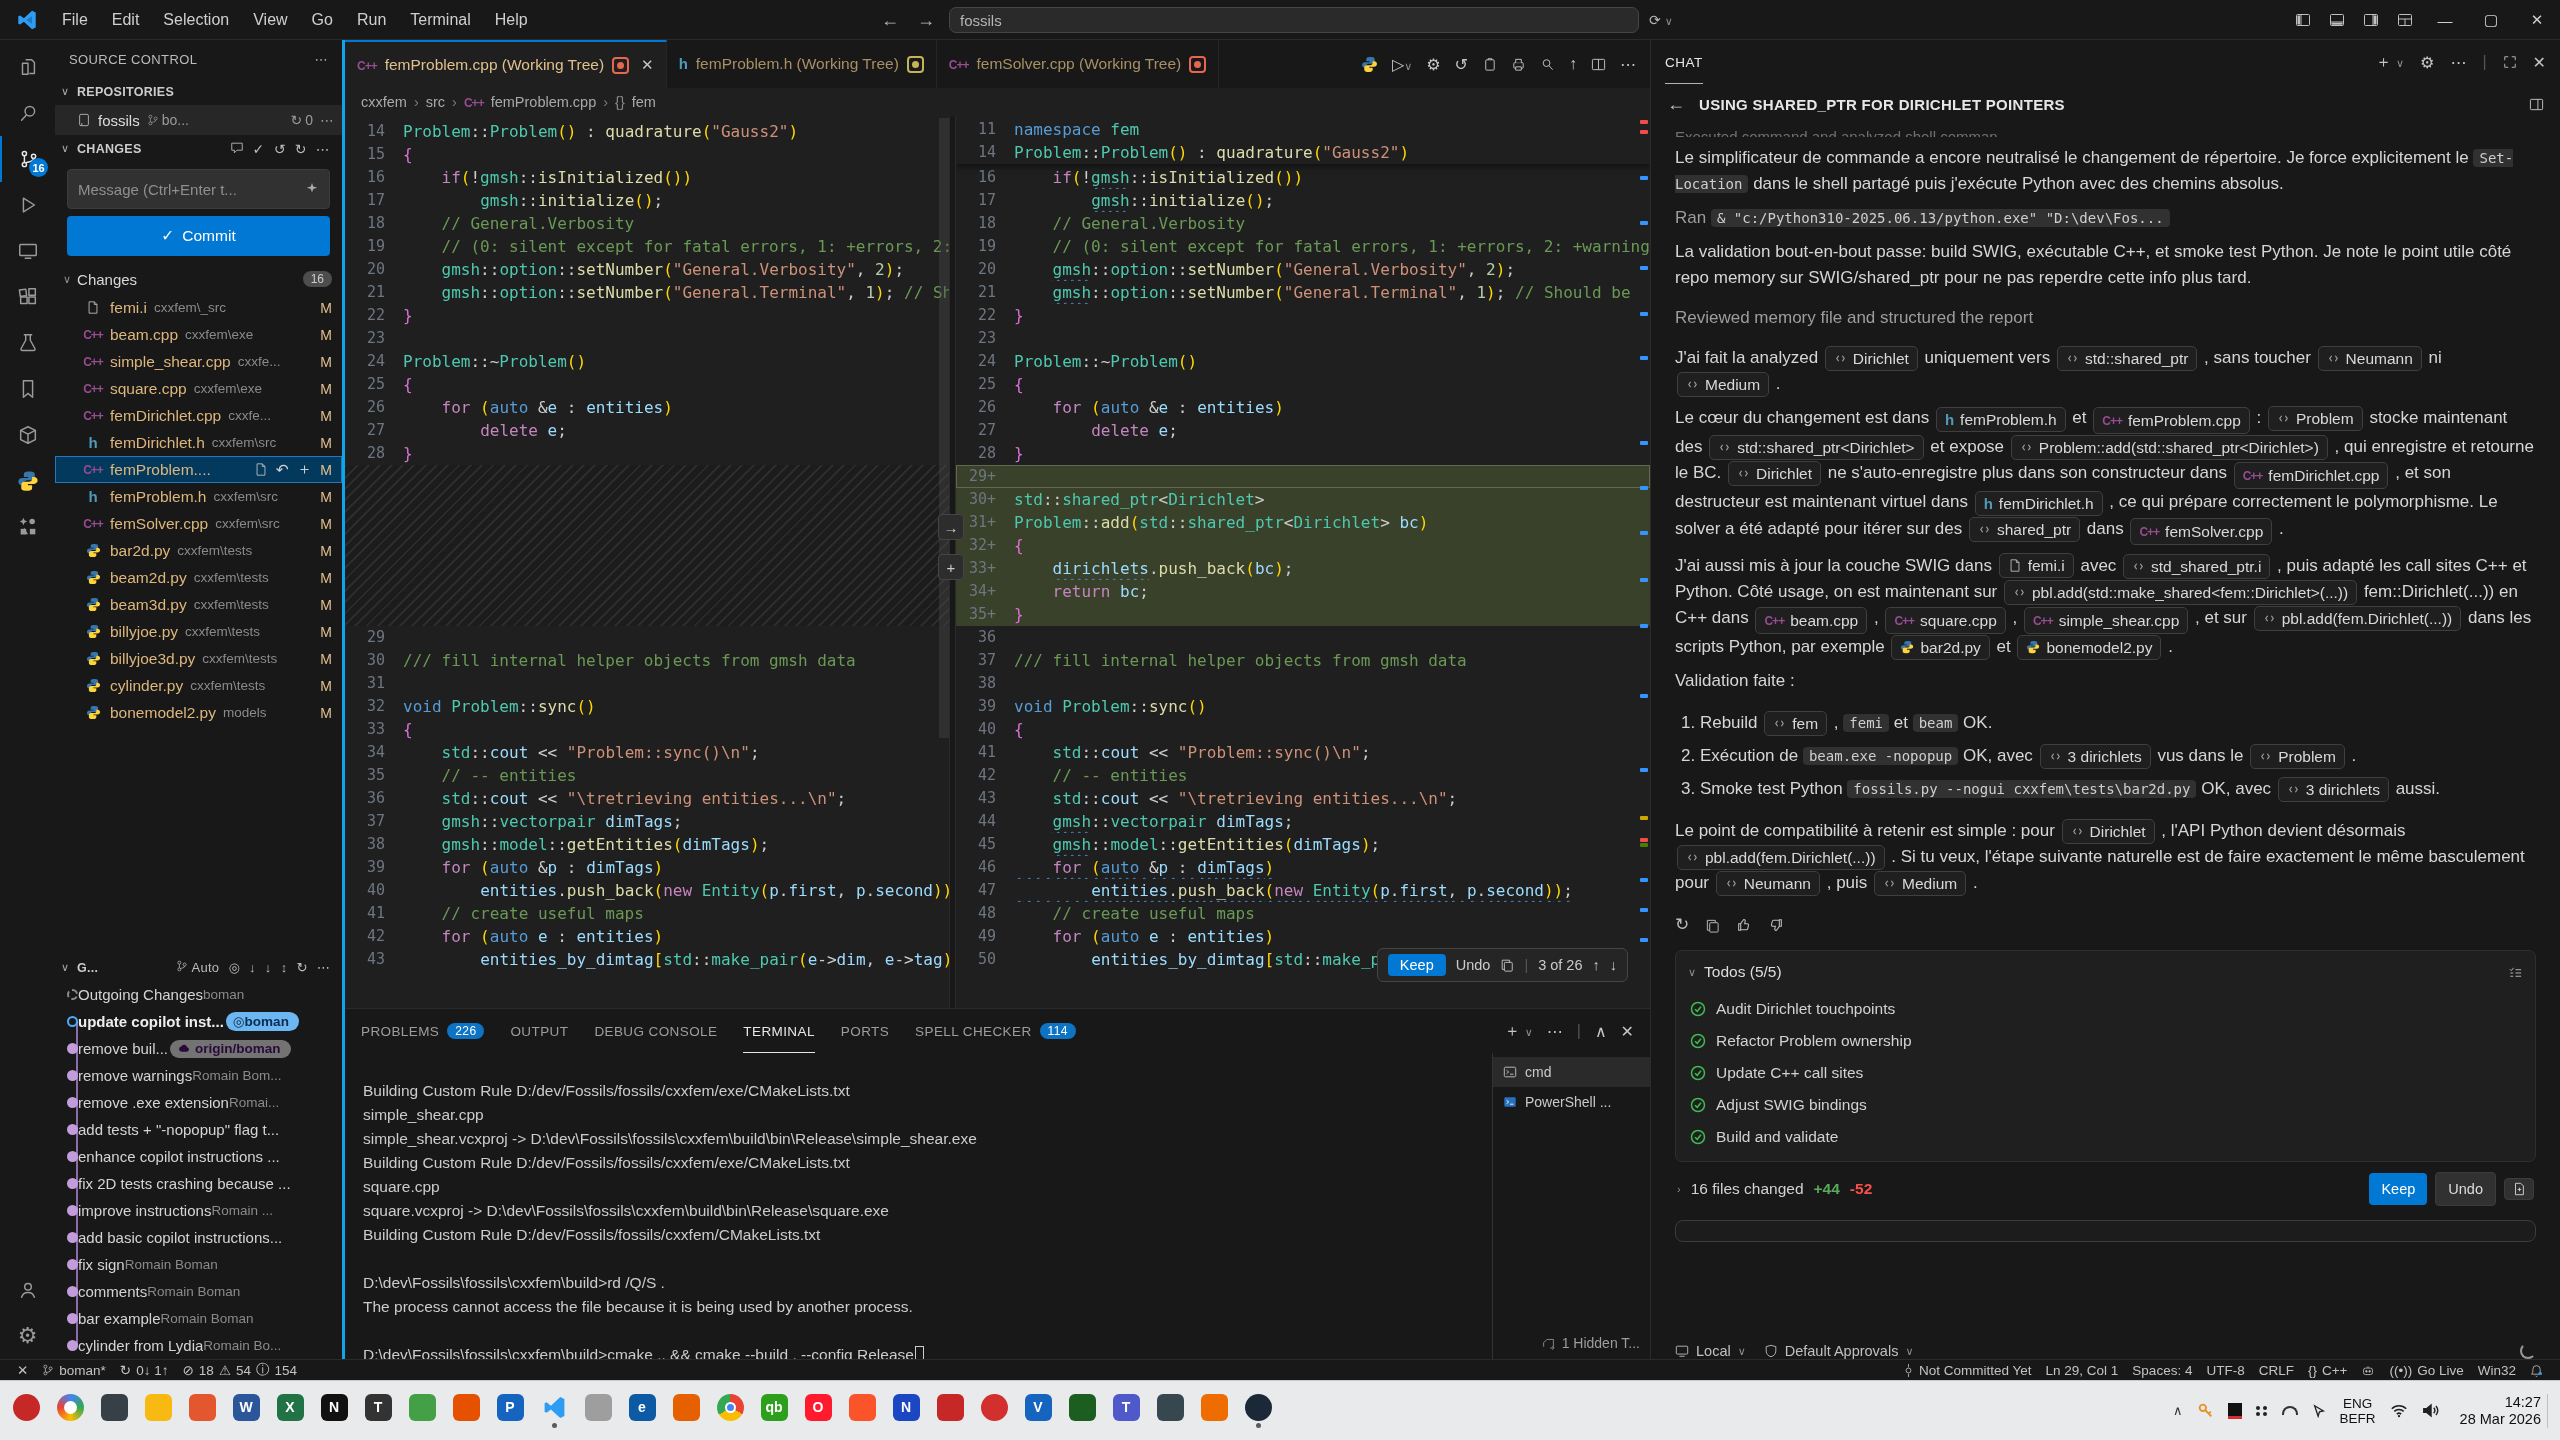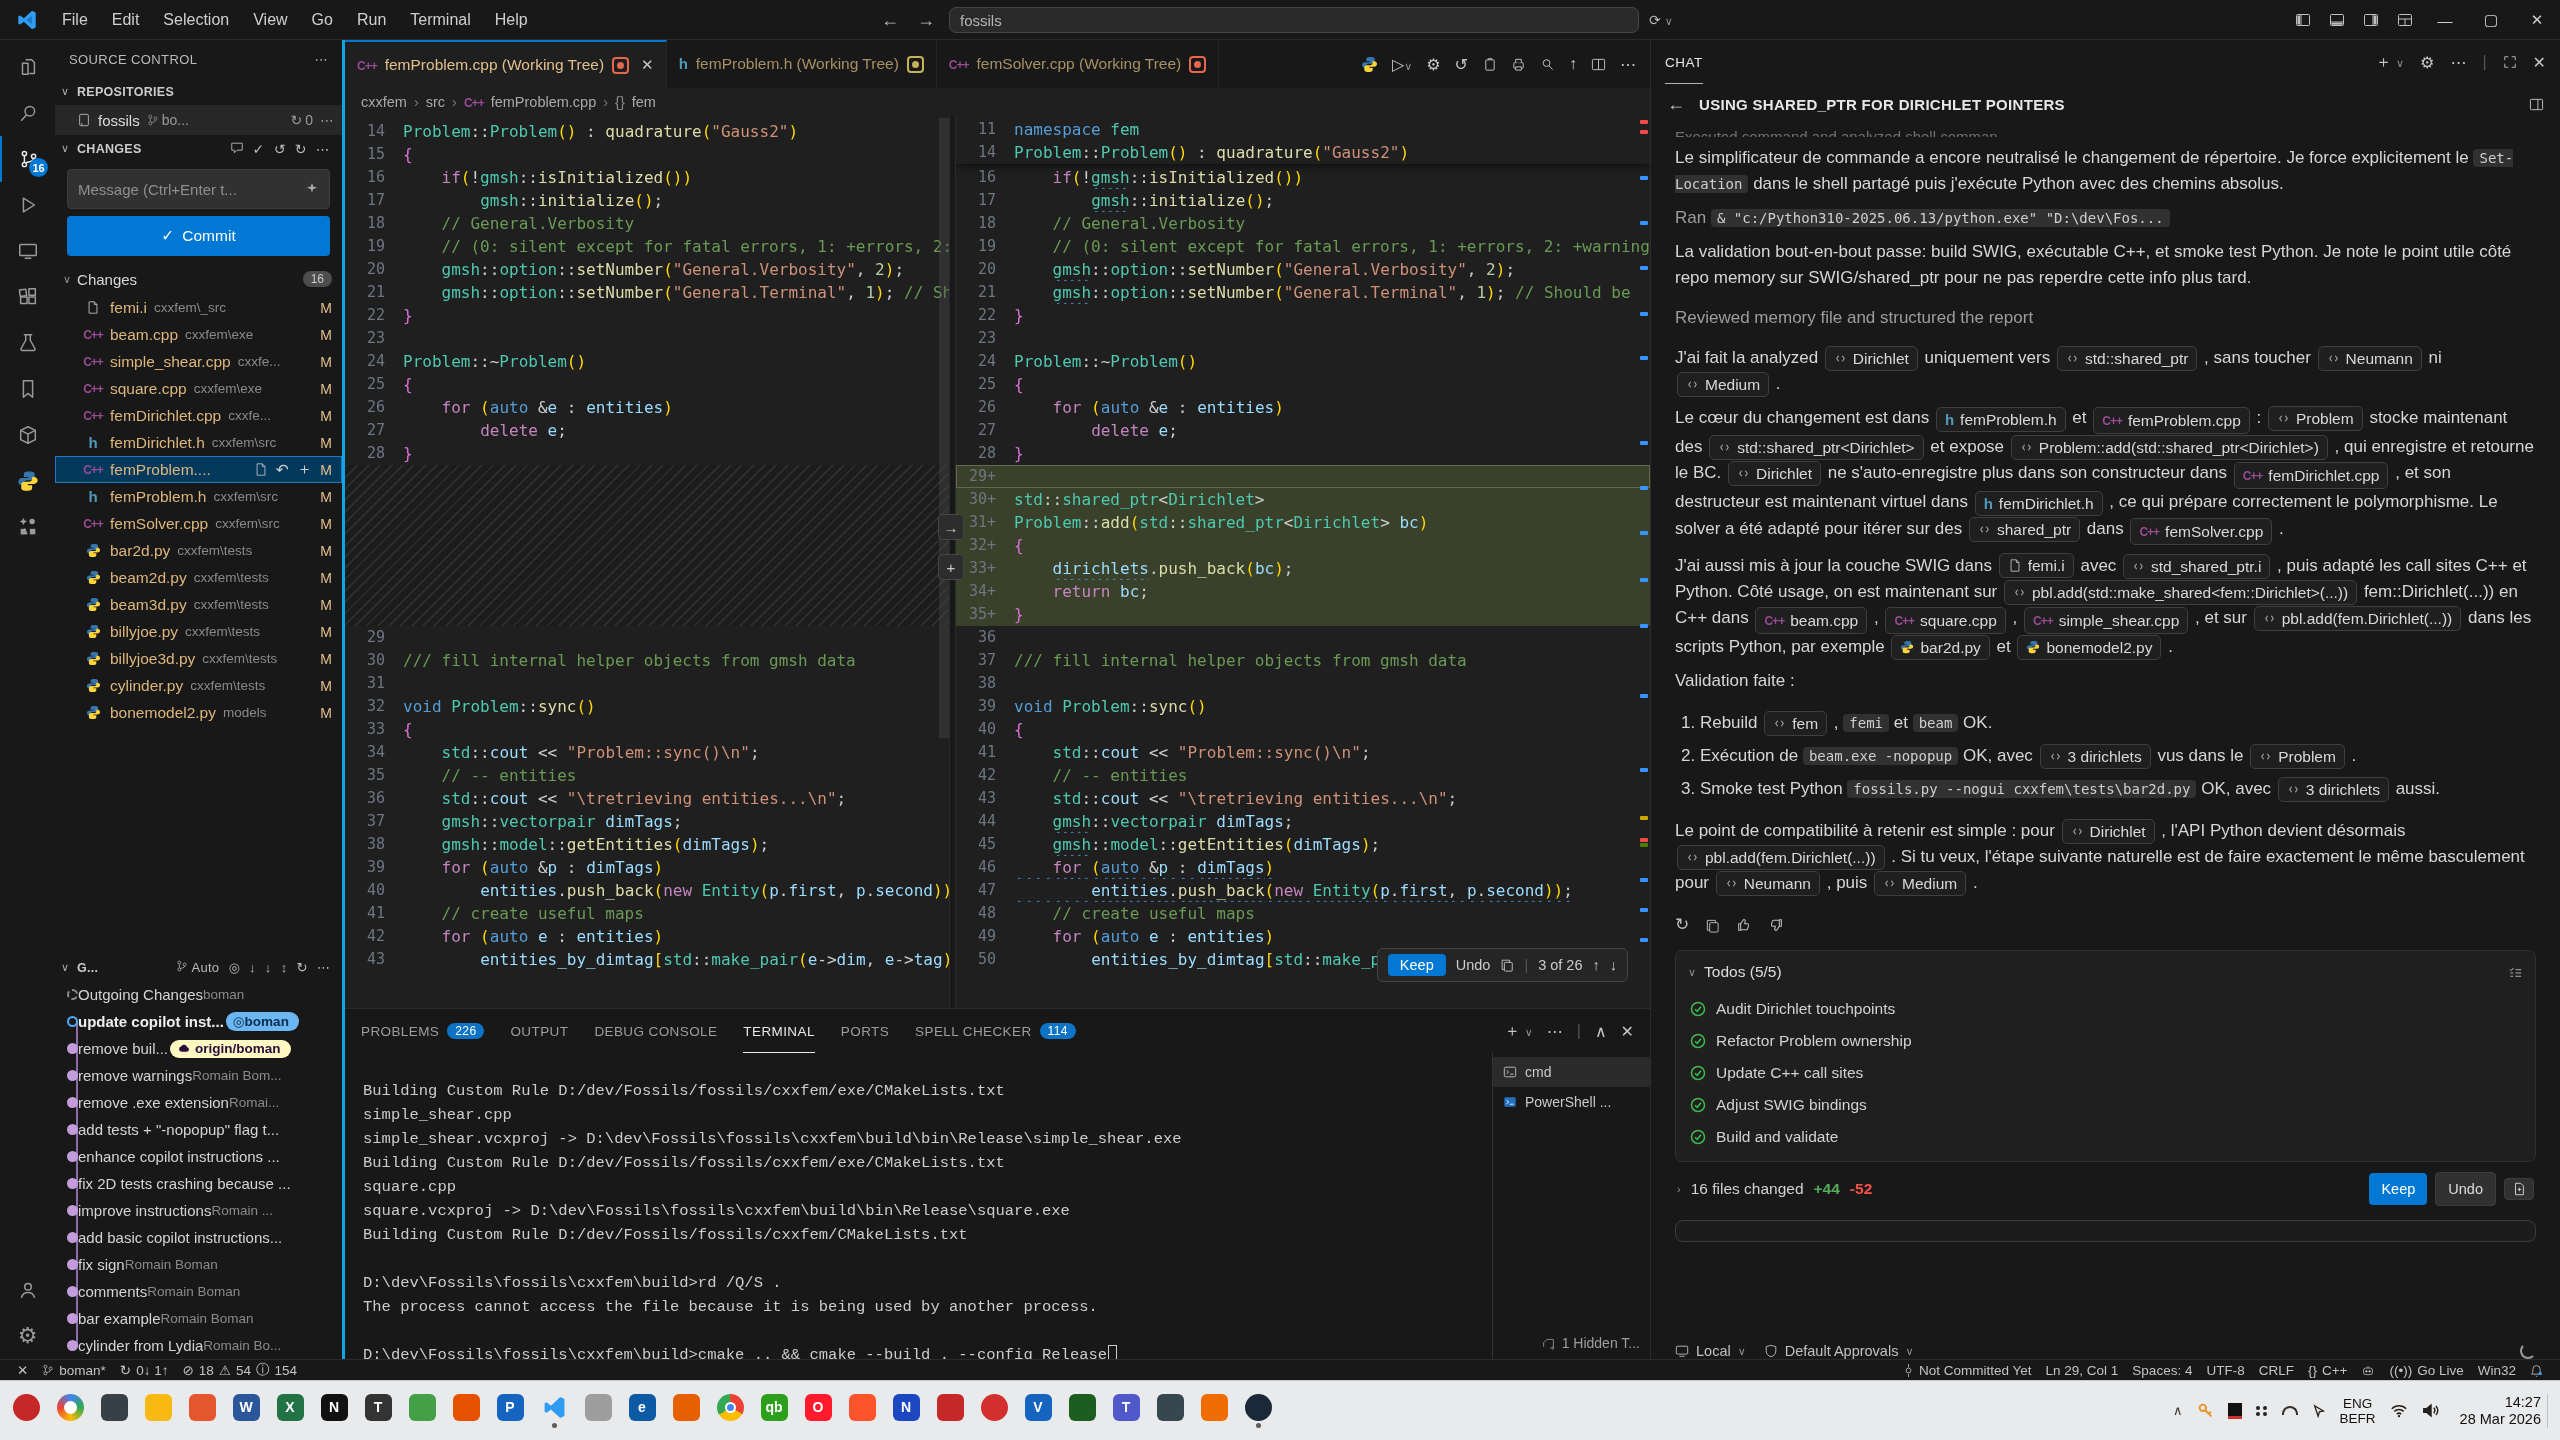--- a/index.html
+++ b/index.html
@@ -48,21 +48,21 @@
 .graph{margin-top:auto}
 .grow{height:27px;display:flex;align-items:center;padding:0 8px 0 12px;font-size:15px;white-space:nowrap;overflow:hidden;position:relative}
 .gline{position:absolute;left:21px;top:0;bottom:0;width:2px;background:#8d6cab}
 .gdot{width:11px;height:11px;border-radius:50%;background:#c39ddb;flex:none;z-index:1}
 .gdot.hollow{background:#181818;border:2px solid #4daafc}
 .gdot.dashed{background:#181818;border:2px dashed #8a8a8a}
 .glabel{color:#d4d4d4;overflow:hidden;text-overflow:ellipsis}
 .gauthor{color:#8a8a8a;font-size:13.5px}
 .gpill{margin-left:2px;border-radius:11px;font-size:13.5px;padding:1px 10px 2px 7px;display:flex;align-items:center;gap:5px;font-weight:bold}
 .gpill.blue{background:#6cb6f2;color:#0b2e4f}
-.gpill.purple{background:#fef9c3;color:#2a0a3a}
+.gpill.purple{background:#737373;color:#2a0a3a}
 
 .editor-col{flex:1;display:flex;flex-direction:column;min-width:0}
 .tabsrow{height:48px;background:#181818;display:flex;align-items:stretch;flex:none}
 .tab{display:flex;align-items:center;gap:8px;padding:0 12px;border-right:1px solid #252525;font-size:15.5px;color:#a79064;background:#181818}
 .tab.active{background:#1f1f1f;border-top:2px solid #0078d4;color:#e2c08d}
 .tab .close{color:#c5c5c5;margin-left:4px;font-size:15px}
 .modbadge{width:17px;height:17px;border-radius:4px;border:2px solid;display:flex;align-items:center;justify-content:center}
 .modbadge i{width:7px;height:7px;border-radius:50%;display:block}
 .tab-actions{margin-left:auto;display:flex;align-items:center;gap:14px;padding:0 14px;color:#c5c5c5}
 .crumbs{height:28px;display:flex;align-items:center;gap:7px;padding:0 16px;color:#a9a9a9;font-size:14.5px;background:#1f1f1f;flex:none}
@@ -91,21 +91,21 @@
 .keepbtn{background:#0078d4;color:#fff;border-radius:4px;padding:3px 12px;font-size:14.5px}
 .divbtn{position:absolute;left:-12px;width:26px;height:26px;background:#2d2d2d;border:1px solid #454545;border-radius:4px;color:#ccc;display:flex;align-items:center;justify-content:center;z-index:7;font-size:15px}
 
 .panel{height:351px;border-top:1px solid #2b2b2b;background:#181818;display:flex;flex-direction:column;flex:none;position:relative}
 .ptabs{height:44px;display:flex;align-items:center;padding:0 16px;gap:26px;flex:none}
 .ptab{color:#9d9d9d;font-size:13.5px;letter-spacing:.4px;display:flex;align-items:center;gap:8px;height:100%;}
 .ptab.active{color:#e7e7e7;box-shadow:inset 0 -1px 0 #e7e7e7}
 .pbadge{background:#0d74c5;color:#fff;border-radius:10px;padding:1px 8px;font-size:12px}
 .ptab-actions{margin-left:auto;display:flex;gap:14px;color:#c5c5c5;align-items:center}
 .pbody{flex:1;display:flex;min-height:0}
-.term{flex:1;padding:2px 0 0 18px;font-family:Liberation Mono, monospace;font-size:15.5px;line-height:24px;color:#cccccc;white-space:pre;overflow:hidden}
+.term{flex:1;padding:2px 0 0 18px;font-family:Liberation Sans, sans-serif;font-size:15.5px;line-height:24px;color:#cccccc;white-space:pre;overflow:hidden}
 .cursor{display:inline-block;width:9px;height:17px;border:1px solid #ccc;vertical-align:-3px;margin-left:1px}
 .termlist{width:158px;border-left:1px solid #333;flex:none;padding-top:4px}
 .trow{height:30px;display:flex;align-items:center;gap:8px;padding:0 10px;color:#c9c9c9;font-size:14px;white-space:nowrap;overflow:hidden}
 .trow.sel{background:#ffffff14}
 .hiddenT{position:absolute;right:10px;bottom:8px;color:#9d9d9d;font-size:14px;display:flex;gap:7px;align-items:center}
 
 .chat{width:910px;flex:none;background:#181818;border-left:1px solid #2b2b2b;display:flex;flex-direction:column;overflow:hidden}
 .chat-top{height:44px;display:flex;align-items:center;padding:0 14px;flex:none}
 .chat-tab{color:#e7e7e7;font-size:13.5px;letter-spacing:.5px;box-shadow:inset 0 -1px 0 #b3b3b3;height:100%;display:flex;align-items:center}
 .chat-top .icons{margin-left:auto;display:flex;align-items:center;gap:16px;color:#c5c5c5}

